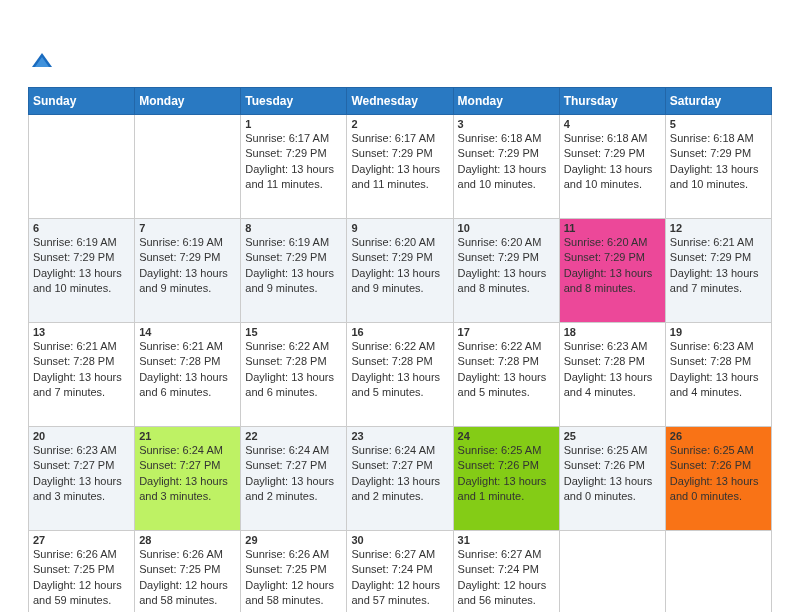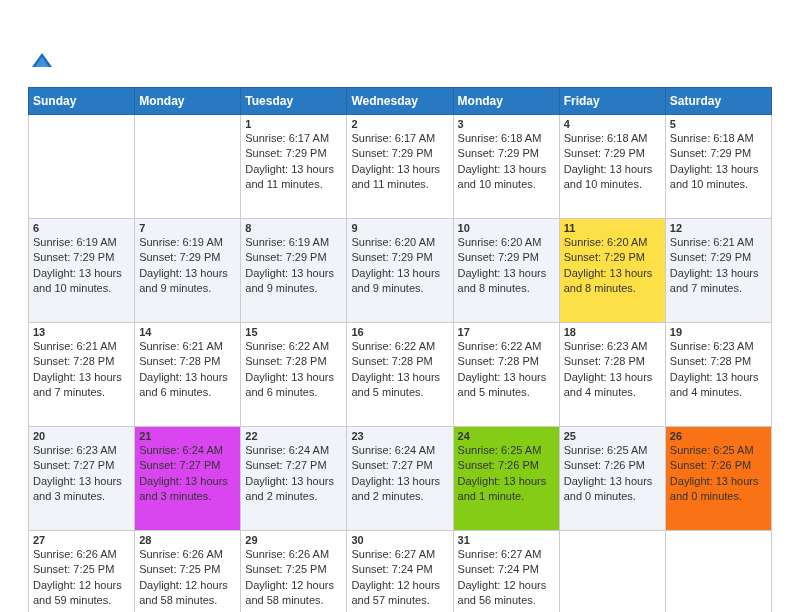--- a/index.html
+++ b/index.html
@@ -118,21 +118,21 @@
   </div>
 
   <table class="calendar">
     <thead>
       <tr>
       <th>Sunday</th>
           <th>Monday</th>
           <th>Tuesday</th>
           <th>Wednesday</th>
           <th>Monday</th>
-          <th>Friday</th>
+          <th>Thursday</th>
           <th>Saturday</th>
         </tr>
     </thead>
     <tbody id="calendar-body">
     <tr>
           <td class="empty-cell"></td>
           <td class="empty-cell"></td>
           <td>
             <span class="day-number">1</span>
             <div class="day-info" style="white-space: pre-line;">Sunrise: 6:17 AM
@@ -198,21 +198,21 @@
 Daylight: 13 hours
 and 9 minutes.</div>
           </td>
           <td style="background: rgb(240, 244, 248);">
             <span class="day-number">10</span>
             <div class="day-info" style="white-space: pre-line;">Sunrise: 6:20 AM
 Sunset: 7:29 PM
 Daylight: 13 hours
 and 8 minutes.</div>
           </td>
-          <td style="background: #fde047;">
+          <td style="background: #ec4899;">
             <span class="day-number">11</span>
             <div class="day-info" style="white-space: pre-line;">Sunrise: 6:20 AM
 Sunset: 7:29 PM
 Daylight: 13 hours
 and 8 minutes.</div>
           </td>
           <td style="background: rgb(240, 244, 248);">
             <span class="day-number">12</span>
             <div class="day-info" style="white-space: pre-line;">Sunrise: 6:21 AM
 Sunset: 7:29 PM
@@ -272,21 +272,21 @@
           </td>
         </tr>
         <tr>
           <td style="background: rgb(240, 244, 248);">
             <span class="day-number">20</span>
             <div class="day-info" style="white-space: pre-line;">Sunrise: 6:23 AM
 Sunset: 7:27 PM
 Daylight: 13 hours
 and 3 minutes.</div>
           </td>
-          <td style="background: #d946ef;">
+          <td style="background: #bef264;">
             <span class="day-number">21</span>
             <div class="day-info" style="white-space: pre-line;">Sunrise: 6:24 AM
 Sunset: 7:27 PM
 Daylight: 13 hours
 and 3 minutes.</div>
           </td>
           <td style="background: rgb(240, 244, 248);">
             <span class="day-number">22</span>
             <div class="day-info" style="white-space: pre-line;">Sunrise: 6:24 AM
 Sunset: 7:27 PM

